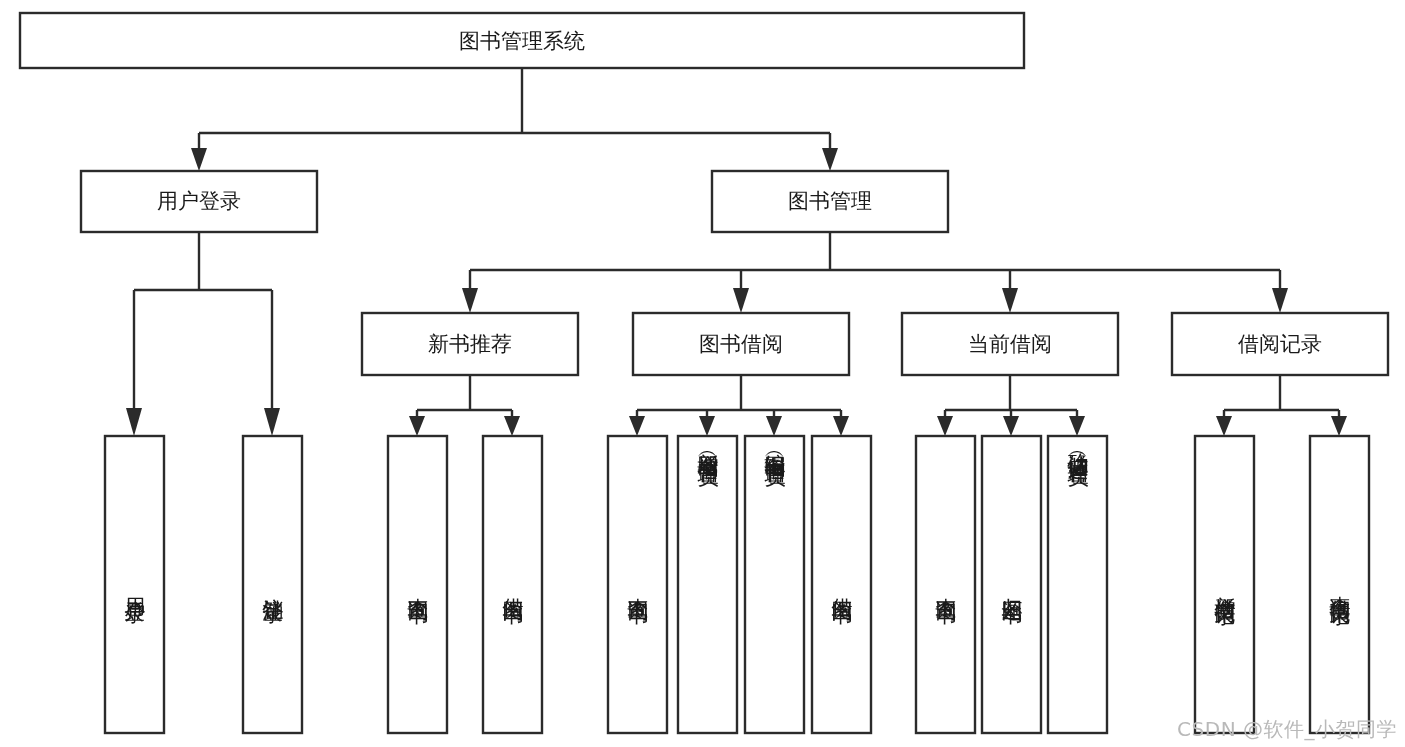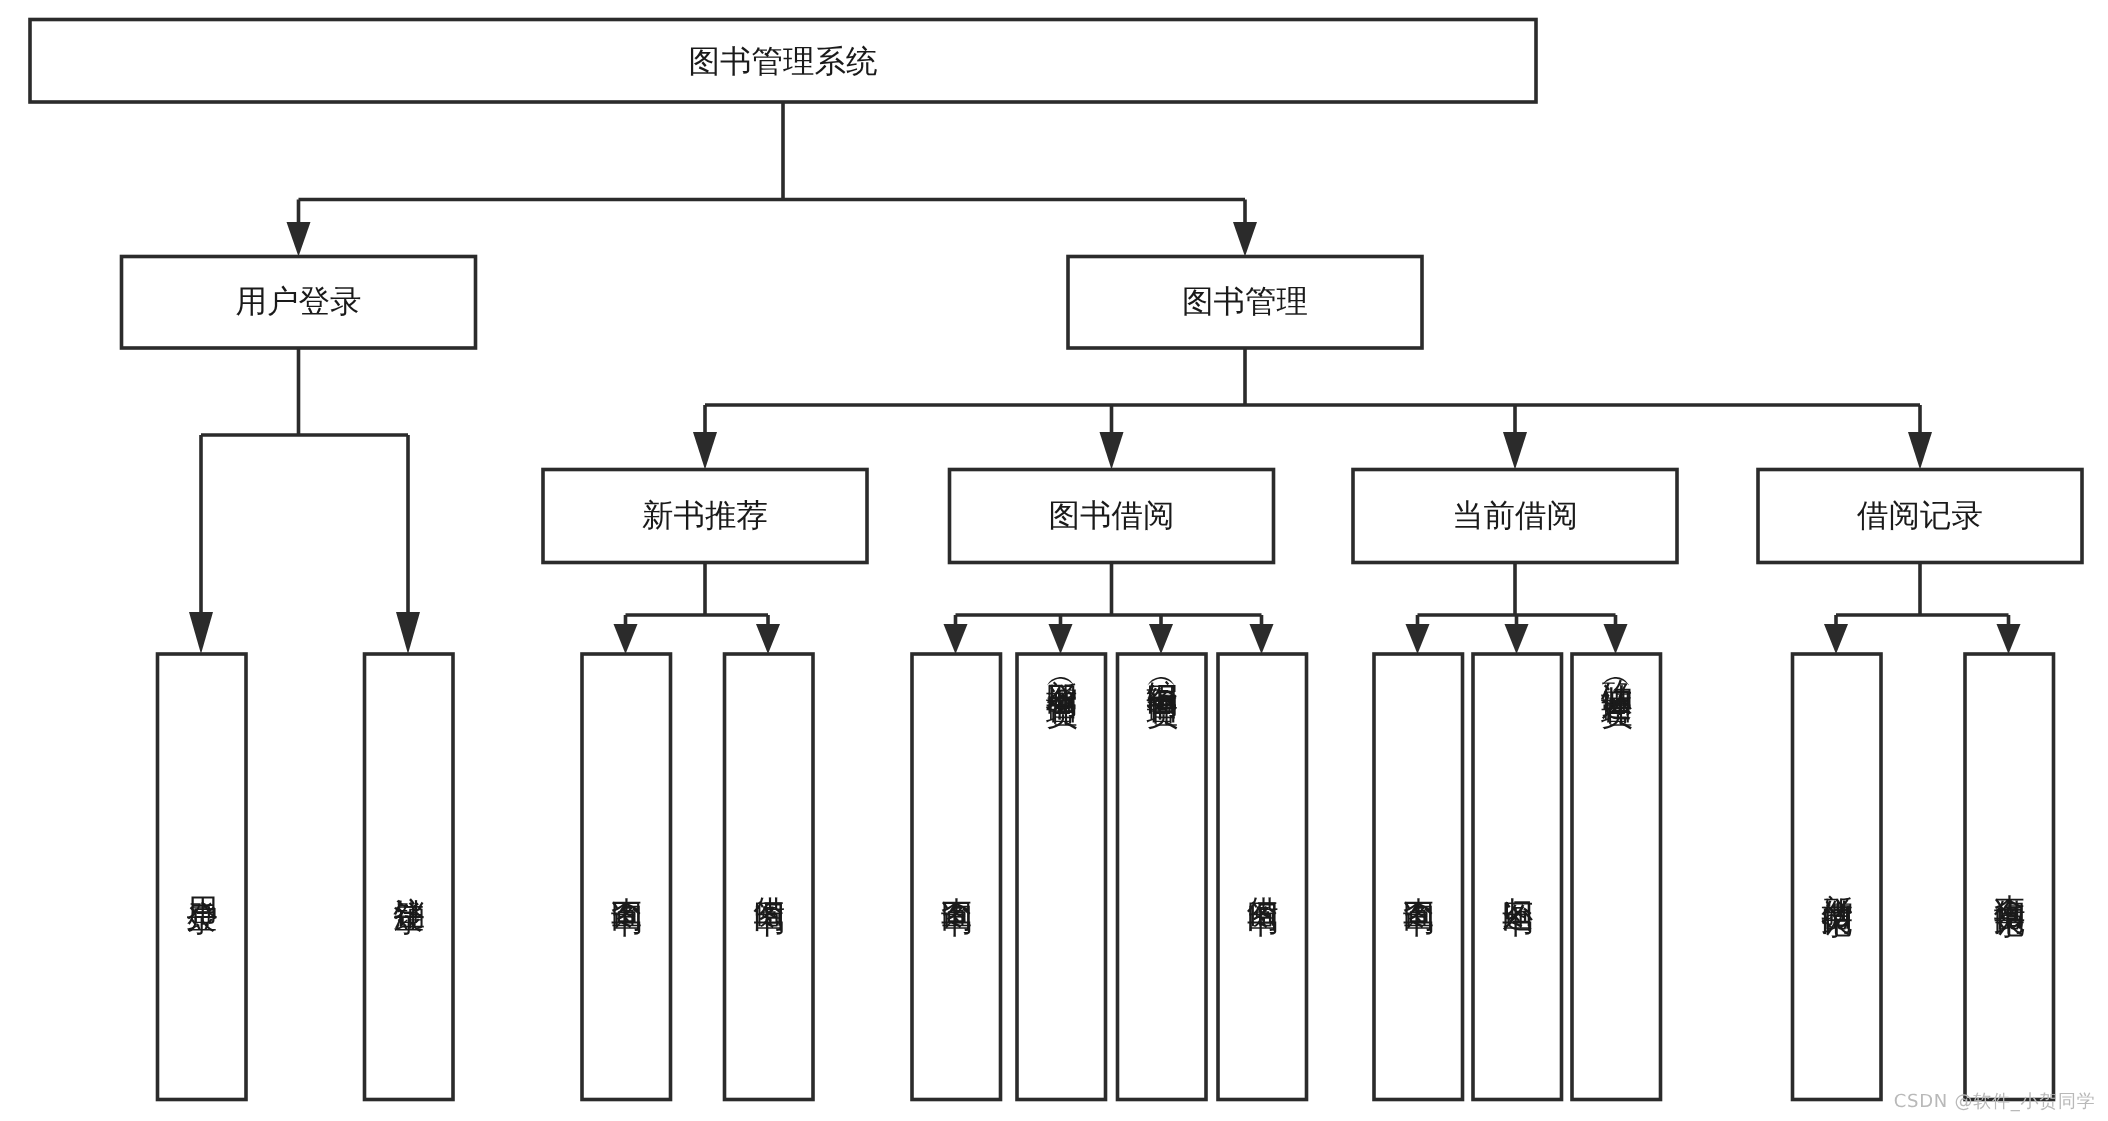--- a/index.html
+++ b/index.html
@@ -63,21 +63,21 @@
     line-height: 1.18;
     letter-spacing: 2px;
     color: #1a1a1a;
     white-space: nowrap;
   }
   .watermark {
     position: absolute;
     right: 8px;
     bottom: 4px;
     font-family: "DejaVu Sans", "Liberation Sans", sans-serif;
-    font-size: 12px;
+    font-size: 20px;
     color: #b9b9b9;
     letter-spacing: 0.5px;
     white-space: nowrap;
   }
 </style>
 </head>
 <body>
 
 <div id="diagram-root">
 

